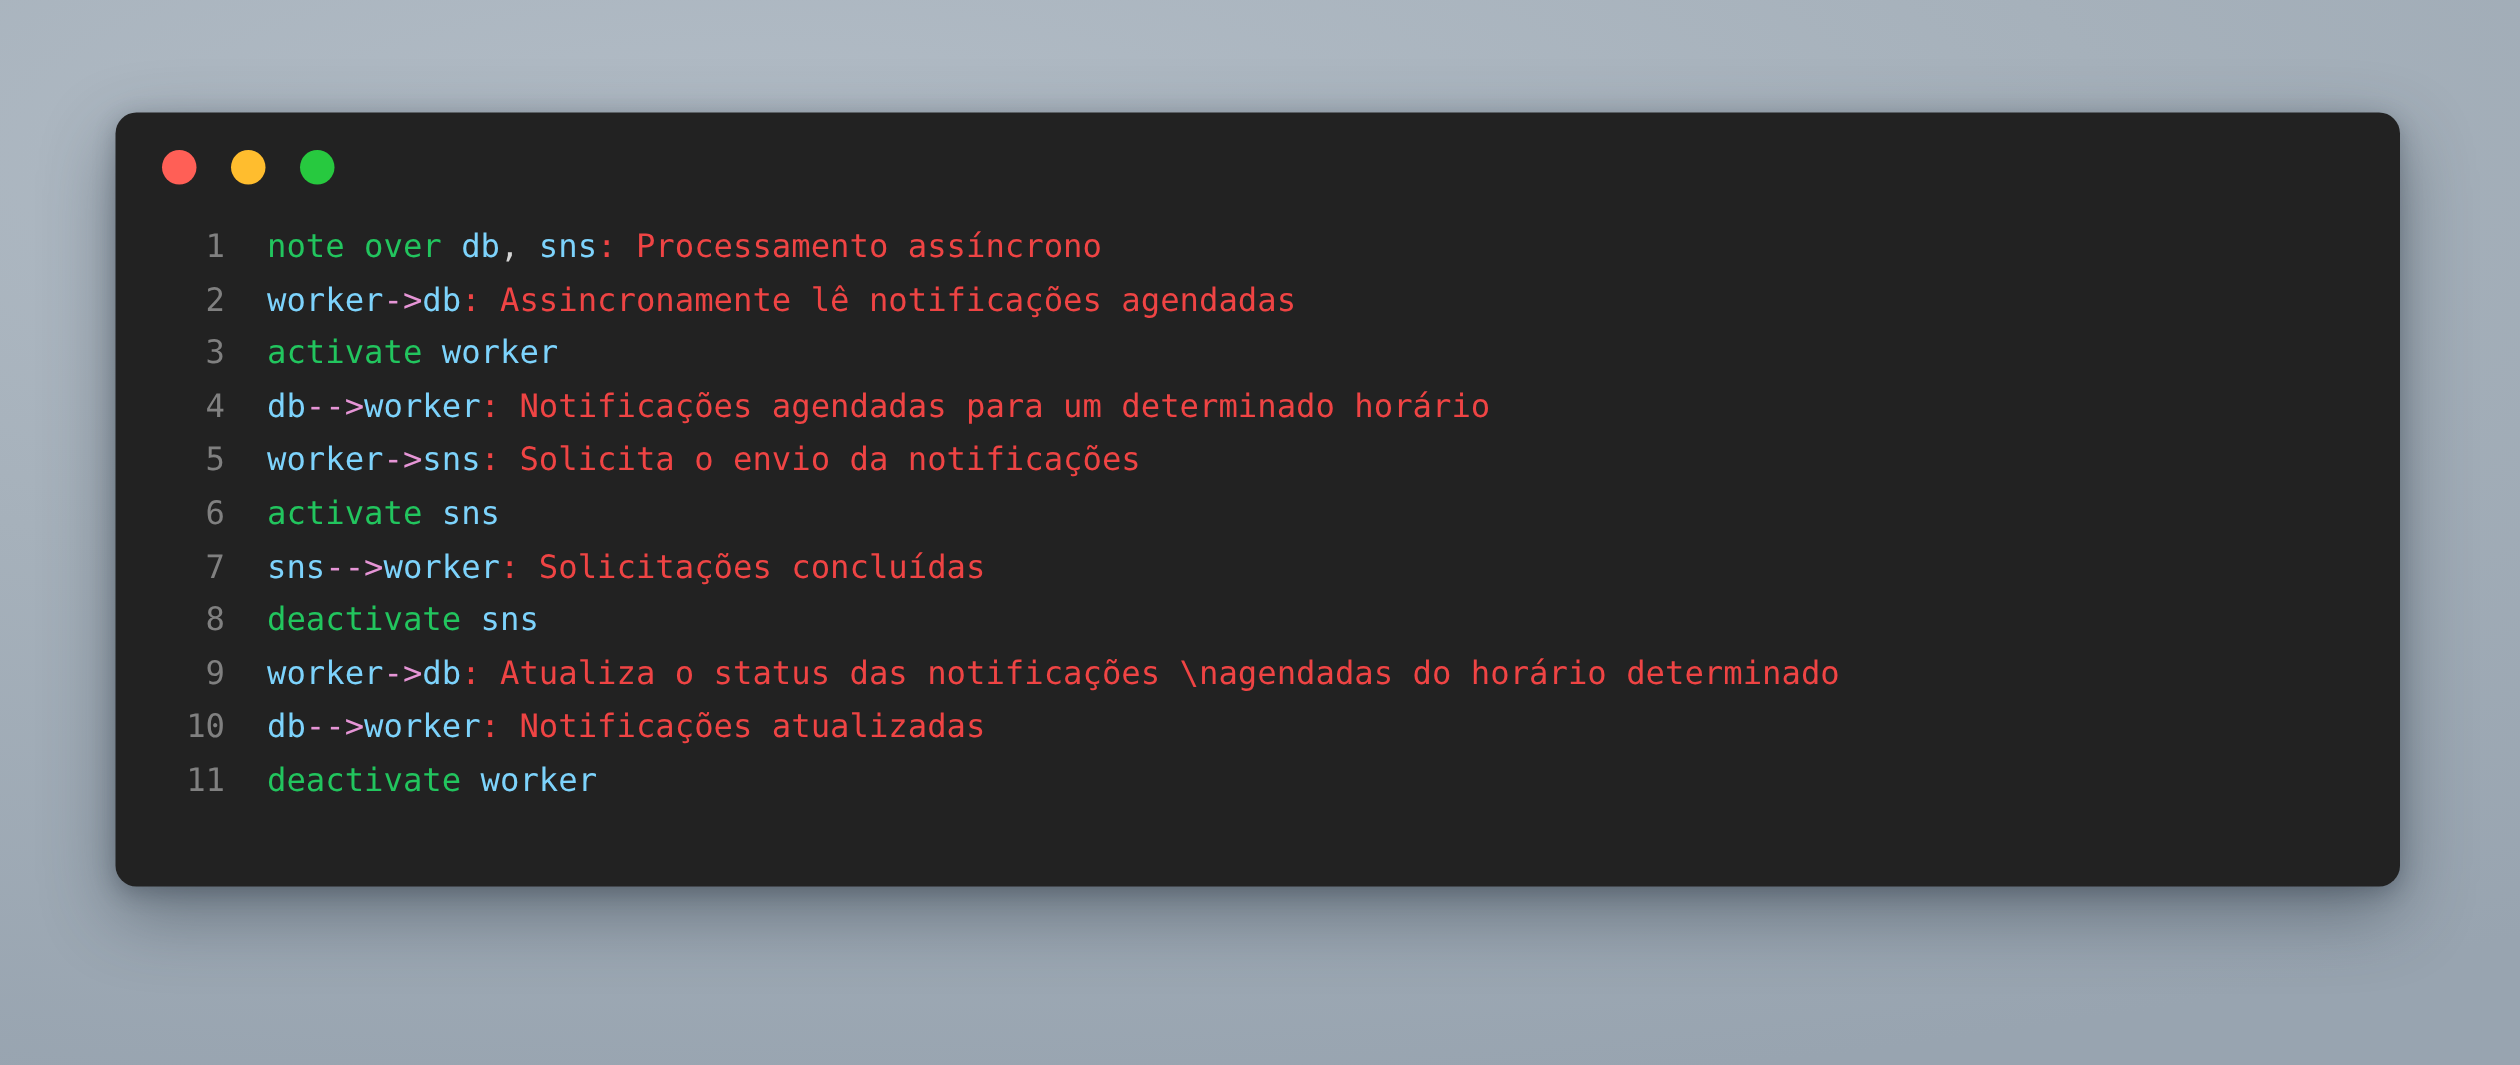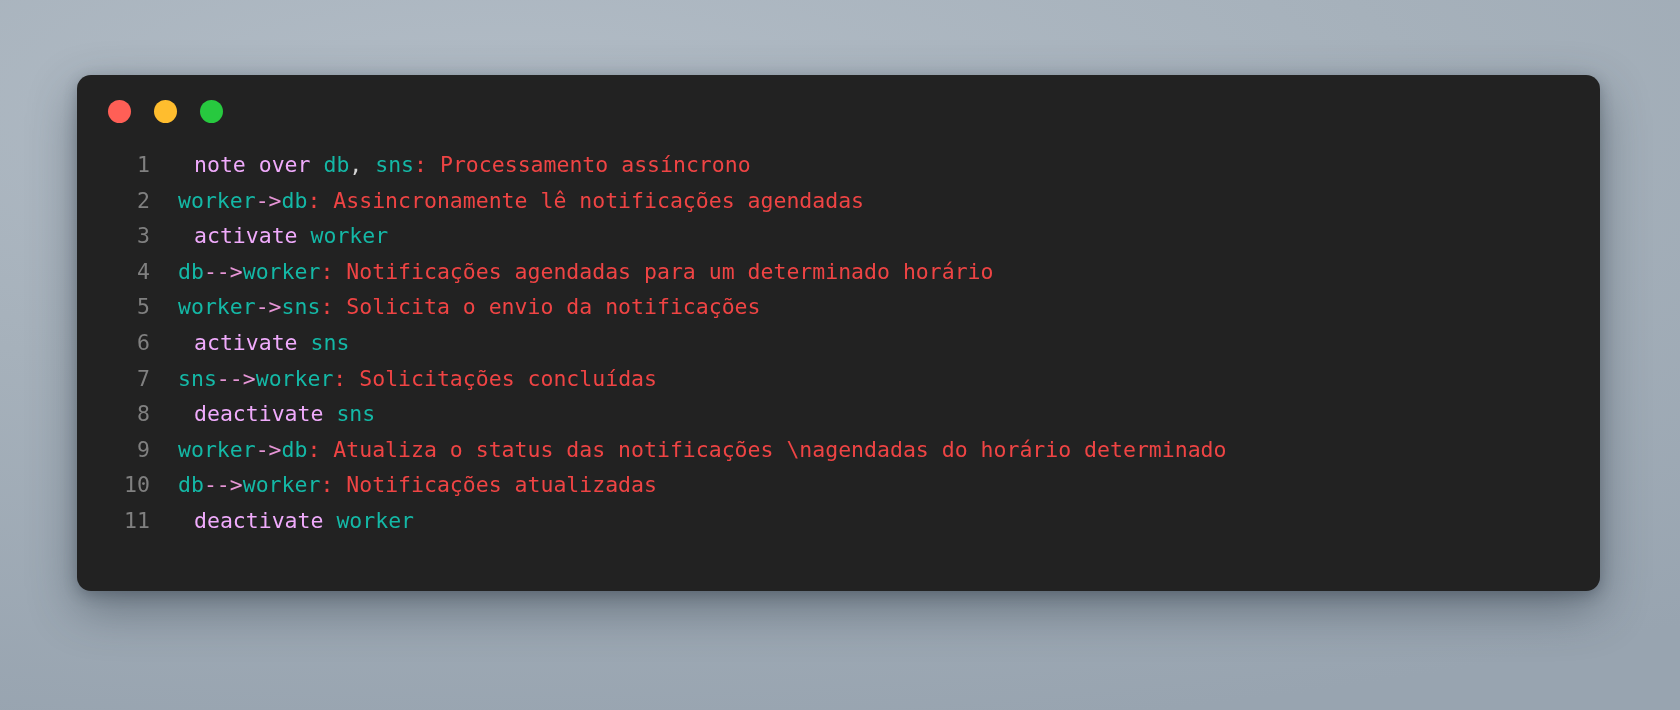--- a/index.html
+++ b/index.html
@@ -87,22 +87,22 @@
     font-size: 21.5px;
   }
   .content {
     flex: 1 1 auto;
     color: #d4d4d4;
     white-space: pre;
     overflow: hidden;
   }
 
   
-  .tok-keyword { color: #f0abfc; margin-left: 16px; }   
-  .tok-actor   { color: #14b8a6; }   
+  .tok-keyword { color: #22c55e; }   
+  .tok-actor   { color: #7dd3fc; }   
   .tok-arrow   { color: #e695d6; }   
   .tok-punct   { color: #d4d4d4; }   
   .tok-text    { color: #ef4444; }   
 </style>
 </head>
 <body>
 
 <div id="desktop">
 
   <div id="window">

